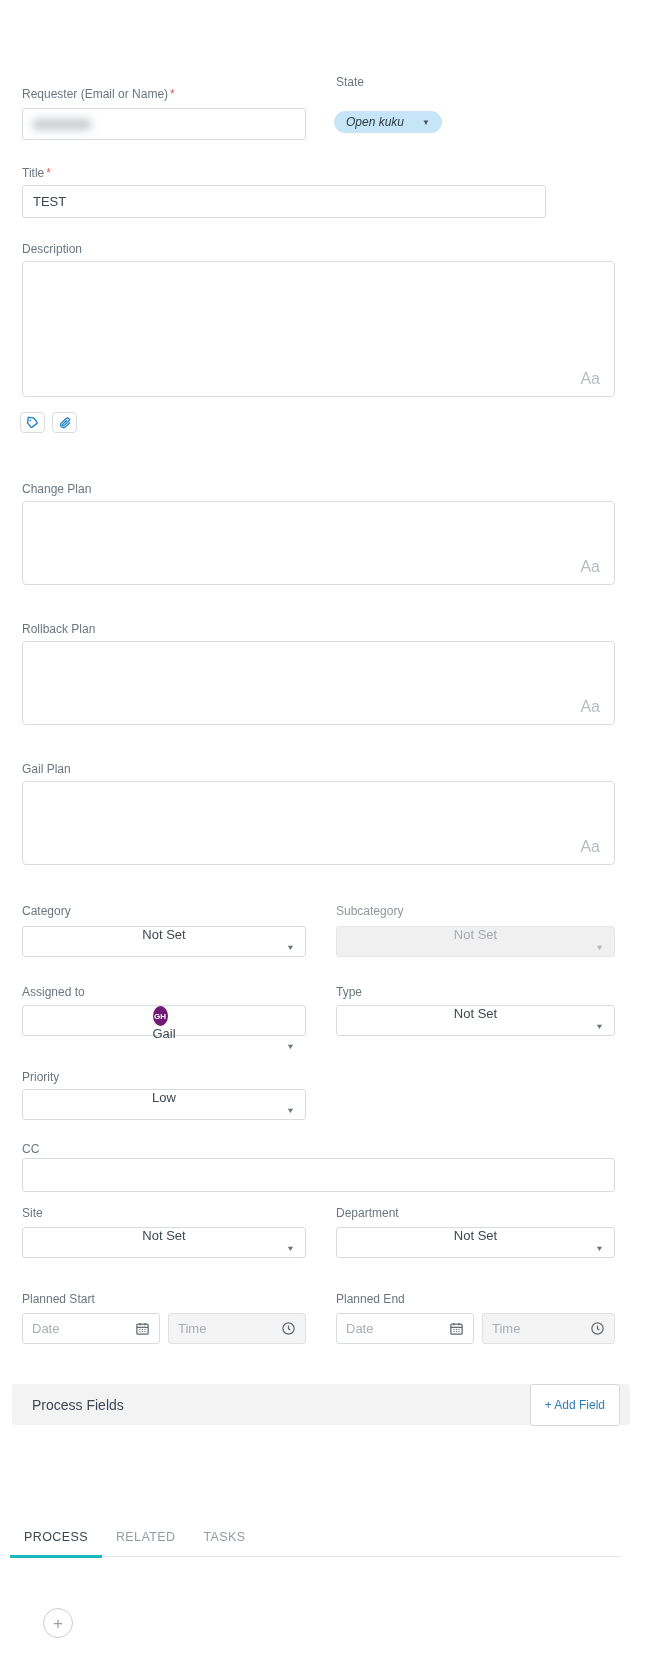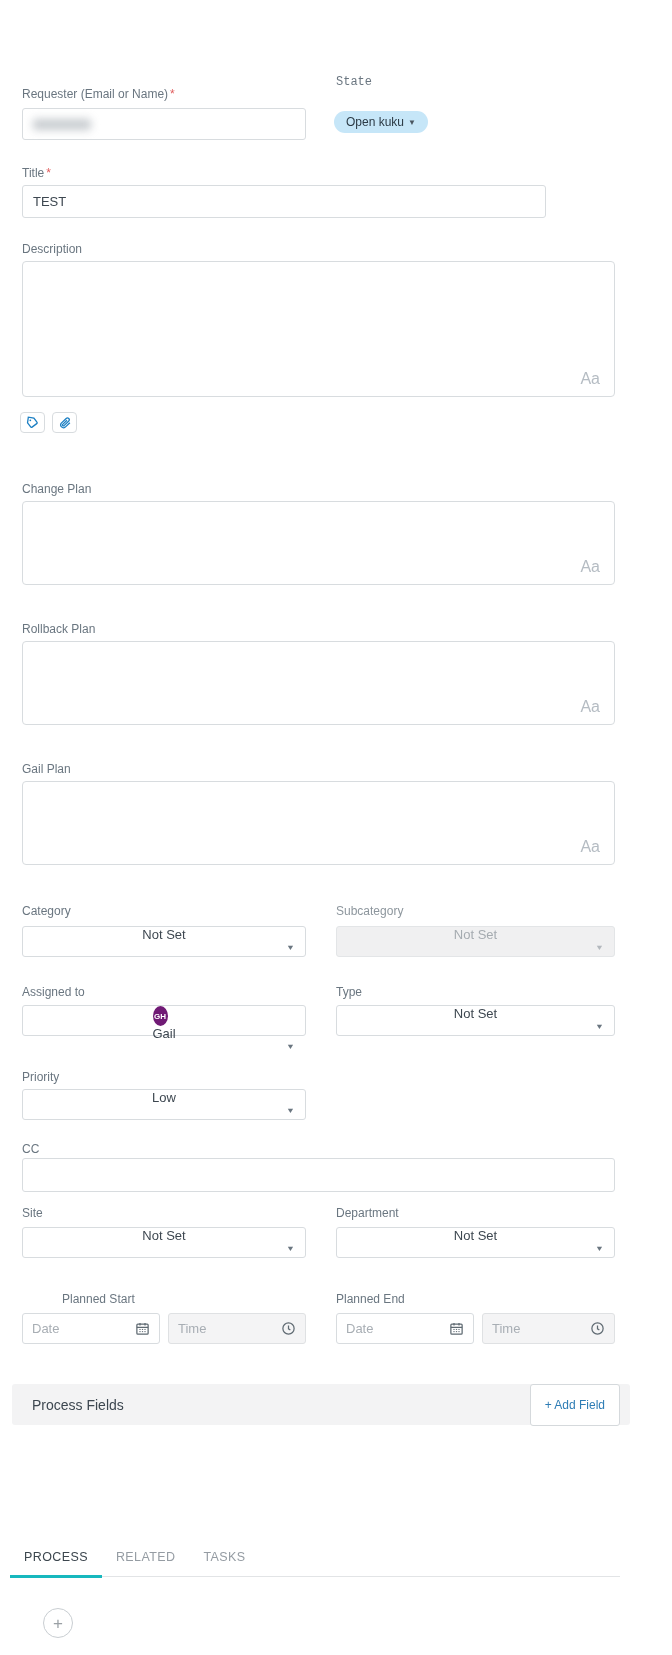--- a/index.html
+++ b/index.html
@@ -16,60 +16,60 @@
   .input::placeholder{color:#a8aeb4;}
 
   .dd{position:absolute;display:flex;align-items:center;padding:0 10px;font-size:13px;color:#3d4750;cursor:pointer;flex-direction:column;}
   .dd .caret{margin-left:auto;font-size:9px;color:#6a7680;transform:scaleY(.85);}
   .dd.disabled{background:#f0f0f1;border-color:#e3e5e7;color:#a5abb0;}
   .dd.disabled .caret{color:#b3b8bd;}
 
   .box{position:absolute;}
   .aa{position:absolute;right:14px;bottom:8px;font-size:16px;color:#b5bcc3;}
 
-  .pill{position:absolute;display:flex;align-items:center;gap:4px;background:#c6e6f8;border-radius:12px;height:22px;padding:1px 12px;font-size:12px;color:#2c3a45;cursor:pointer;}
+  .pill{position:absolute;display:flex;align-items:center;gap:18px;background:#c6e6f8;border-radius:12px;height:22px;padding:1px 12px;font-size:12px;color:#2c3a45;cursor:pointer;font-style:italic;}
   .pill .caret{font-size:8px;color:#4a5660;}
 
   .blur-blob{display:inline-block;width:58px;height:11px;border-radius:2px;background:#9aa2a9;filter:blur(4px);opacity:.55;}
 
   .mini-btn{position:absolute;width:25px;height:21px;border:1px solid #d8dcdf;border-radius:4px;background:#fff;display:flex;align-items:center;justify-content:center;cursor:pointer;}
 
   .avatar{width:15px;height:20px;border-radius:50%;background:#701a75;color:#fff;font-size:8px;font-weight:700;display:flex;align-items:center;justify-content:center;margin-right:8px;flex:none;}
 
   .dt{position:absolute;display:flex;align-items:center;border:1px solid #d8dcdf;border-radius:3px;padding:0 9px;font-size:13px;cursor:pointer;}
   .dt .ph{color:#a8aeb4;}
   .dt .ic{margin-left:auto;display:flex;}
   .dt.gray{background:#f4f4f5;border-color:#dfe1e3;}
 
   .bar{position:absolute;left:12px;top:1384px;width:618px;height:41px;background:#f3f3f4;border-radius:3px;display:flex;align-items:center;padding:0 10px;}
   .bar-title{font-size:14px;color:#3d4750;margin-left:10px;}
   .add-field{margin-left:auto;background:#fff;border:1px solid #d5d9dc;border-radius:3px;height:42px;padding:0 14px;font-size:12px;color:#2d7cb5;display:flex;align-items:center;cursor:pointer;}
 
   .tabs{position:absolute;left:10px;top:1530px;width:610px;display:flex;border-bottom:1px solid #e2e4e6;}
-  .tab{padding:0 14px 11px 14px;font-size:12.5px;letter-spacing:.4px;color:#959ca3;border-bottom:3px solid transparent;margin-bottom:-2px;cursor:pointer;margin-top:20px;}
+  .tab{padding:0 14px 11px 14px;font-size:12.5px;letter-spacing:.4px;color:#959ca3;border-bottom:3px solid transparent;margin-bottom:-2px;cursor:pointer;}
   .tab.active{color:#3c464e;border-bottom-color:#17b8be;font-weight:400;}
 
   .plus-btn{position:absolute;left:43px;top:1608px;width:30px;height:30px;border:1px solid #c9ced2;border-radius:50%;background:#fff;display:flex;align-items:center;justify-content:center;color:#9aa0a5;font-size:17px;cursor:pointer;line-height:1;}
 
   svg{display:block;}
 </style>
 </head>
 <body>
 
 <div class="page">
 
 
   <div class="lbl" style="left:22px;top:87px;">
     <span>Requester (Email or Name)</span><span class="req">*</span>
   </div>
   <div class="input" style="left:22px;top:108px;width:284px;height:32px;display:flex;align-items:center;">
     <span class="blur-blob"></span>
   </div>
 
-  <div class="lbl" style="left:336px;top:75px;font-family:Liberation Mono, monospace;">State</div>
+  <div class="lbl" style="left:336px;top:75px;">State</div>
   <div class="pill" style="left:334px;top:111px;">
     <span>Open kuku</span>
     <span class="caret">▼</span>
   </div>
 
   <div class="lbl" style="left:22px;top:166px;">
     <span>Title</span><span class="req">*</span>
   </div>
   <input class="input" style="left: 22px; top: 185px; width: 524px; height: 33px;" value="TEST">
 
@@ -146,21 +146,21 @@
   <div class="dd" style="left:22px;top:1227px;width:284px;height:31px;">
     <span>Not Set</span>
     <span class="caret">▼</span>
   </div>
   <div class="lbl" style="left:336px;top:1206px;">Department</div>
   <div class="dd" style="left:336px;top:1227px;width:279px;height:31px;">
     <span>Not Set</span>
     <span class="caret">▼</span>
   </div>
 
-  <div class="lbl" style="left:22px;top:1292px;margin-left:40px;">Planned Start</div>
+  <div class="lbl" style="left:22px;top:1292px;">Planned Start</div>
   <div class="dt" style="left:22px;top:1313px;width:138px;height:31px;">
     <span class="ph">Date</span>
     <span class="ic">
       <svg width="15" height="15" viewBox="0 0 24 24" fill="none" stroke="#5f6a72" stroke-width="2">
         <rect x="3" y="5" width="18" height="16" rx="1.5"></rect>
           <path d="M3 10h18M8 3v4M16 3v4"></path>
         <path d="M7 13.5h2M11 13.5h2M15 13.5h2M7 17h2M11 17h2M15 17h2" stroke-width="1.6"></path>
       </svg>
     </span>
   </div>

